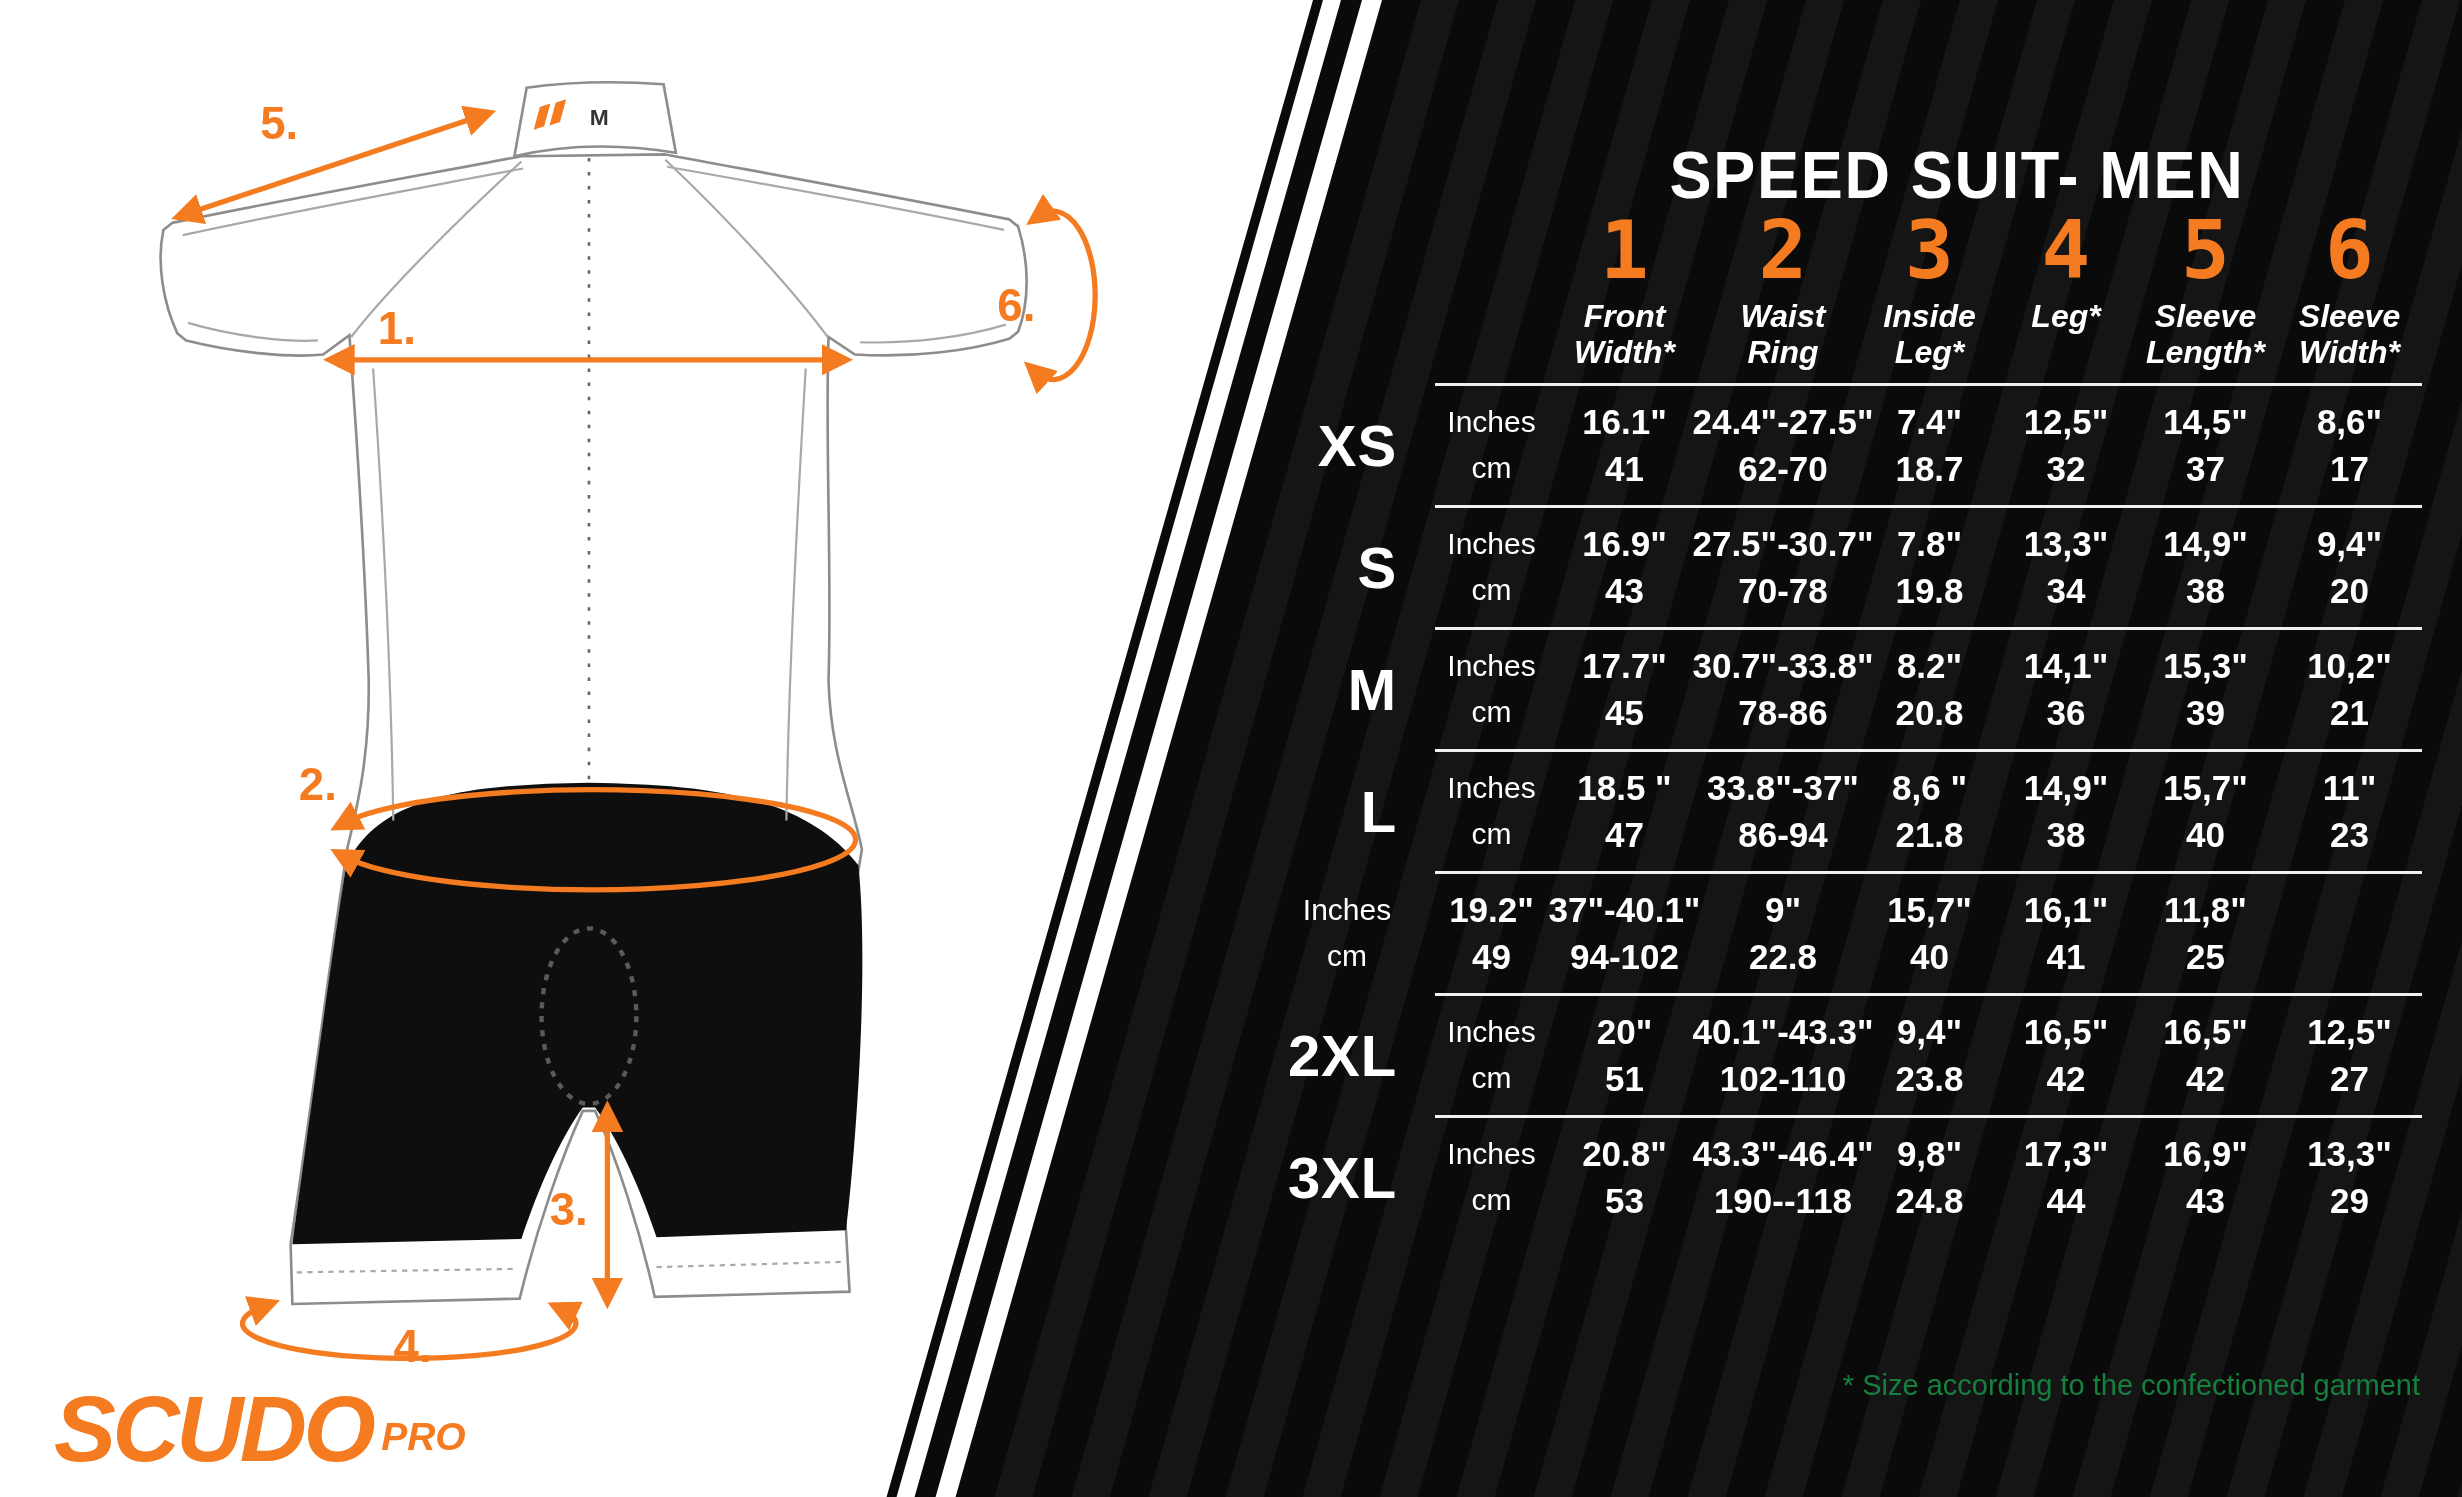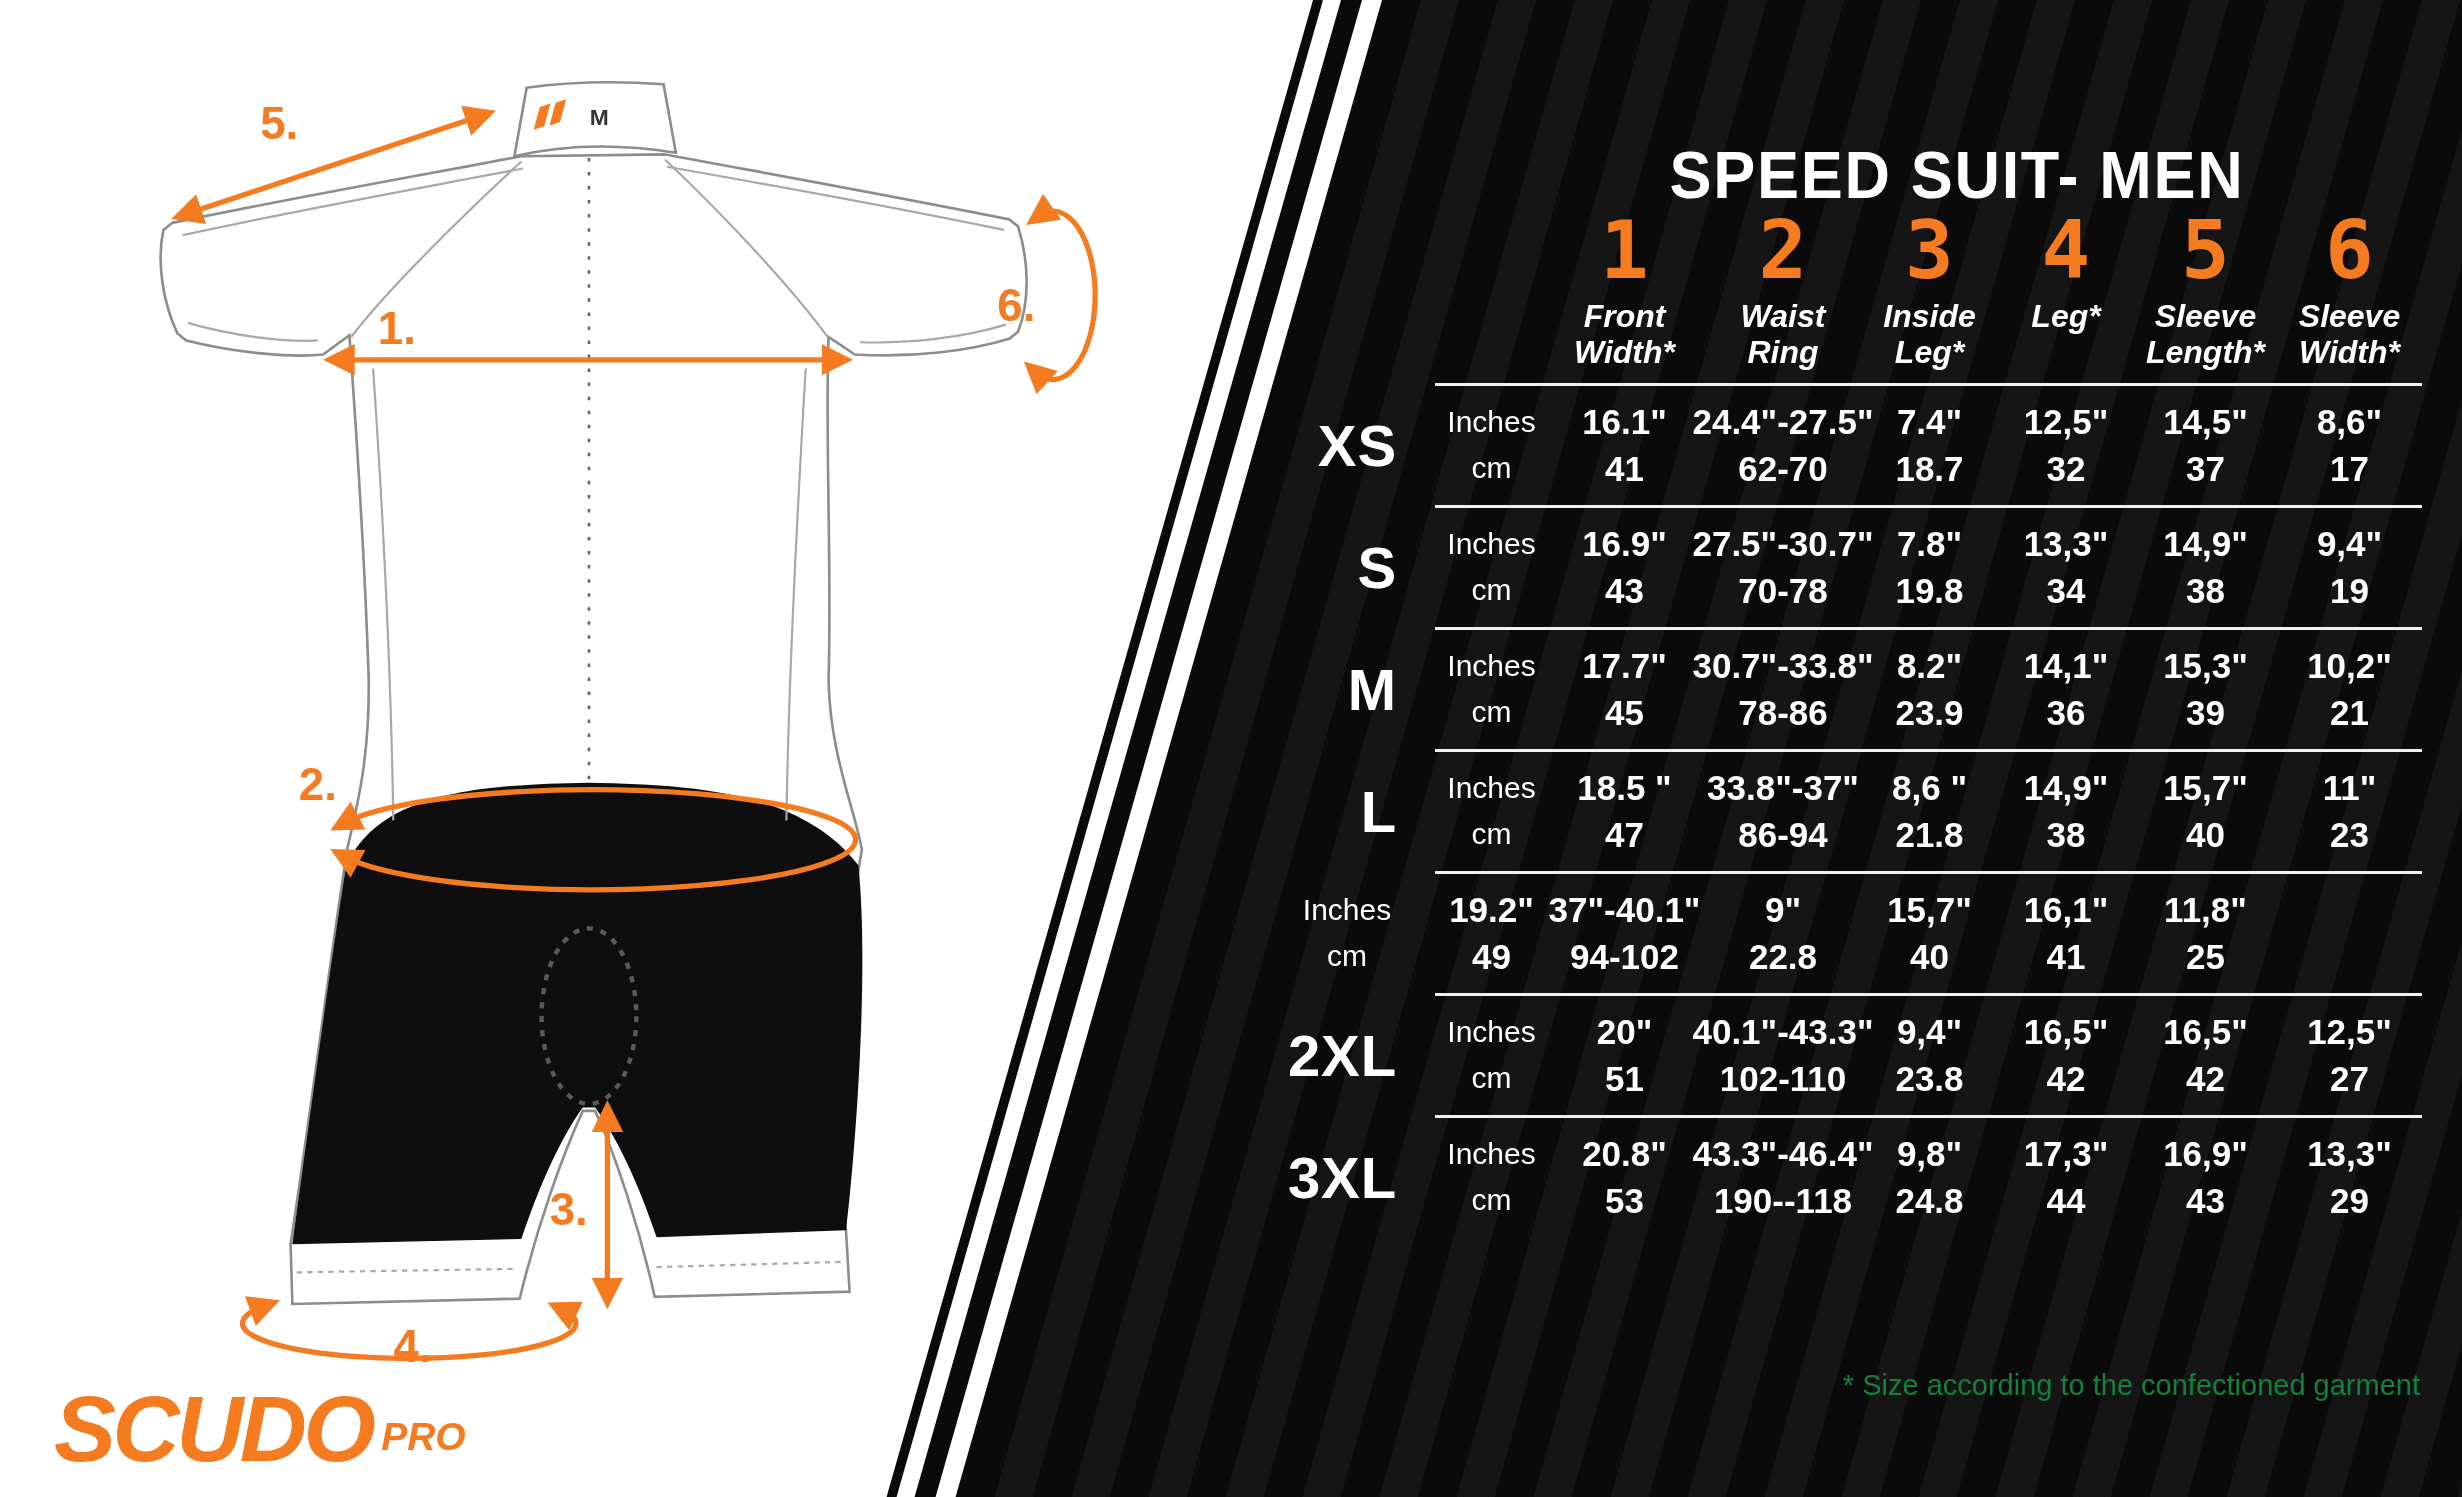--- a/index.html
+++ b/index.html
@@ -231,40 +231,40 @@
           <div class="cell val">
             <span class="v">13,3"</span>
             <span class="v">34</span>
           </div>
           <div class="cell val">
             <span class="v">14,9"</span>
             <span class="v">38</span>
           </div>
           <div class="cell val">
             <span class="v">9,4"</span>
-            <span class="v">19</span>
+            <span class="v">20</span>
           </div>
         </div>
         <div class="row data">
           <div class="cell size">M</div>
           <div class="cell units">
             <span class="u">Inches</span>
             <span class="u">cm</span>
           </div>
           <div class="cell val">
             <span class="v">17.7"</span>
             <span class="v">45</span>
           </div>
           <div class="cell val">
             <span class="v">30.7"-33.8"</span>
             <span class="v">78-86</span>
           </div>
           <div class="cell val">
             <span class="v">8.2"</span>
-            <span class="v">23.9</span>
+            <span class="v">20.8</span>
           </div>
           <div class="cell val">
             <span class="v">14,1"</span>
             <span class="v">36</span>
           </div>
           <div class="cell val">
             <span class="v">15,3"</span>
             <span class="v">39</span>
           </div>
           <div class="cell val">

